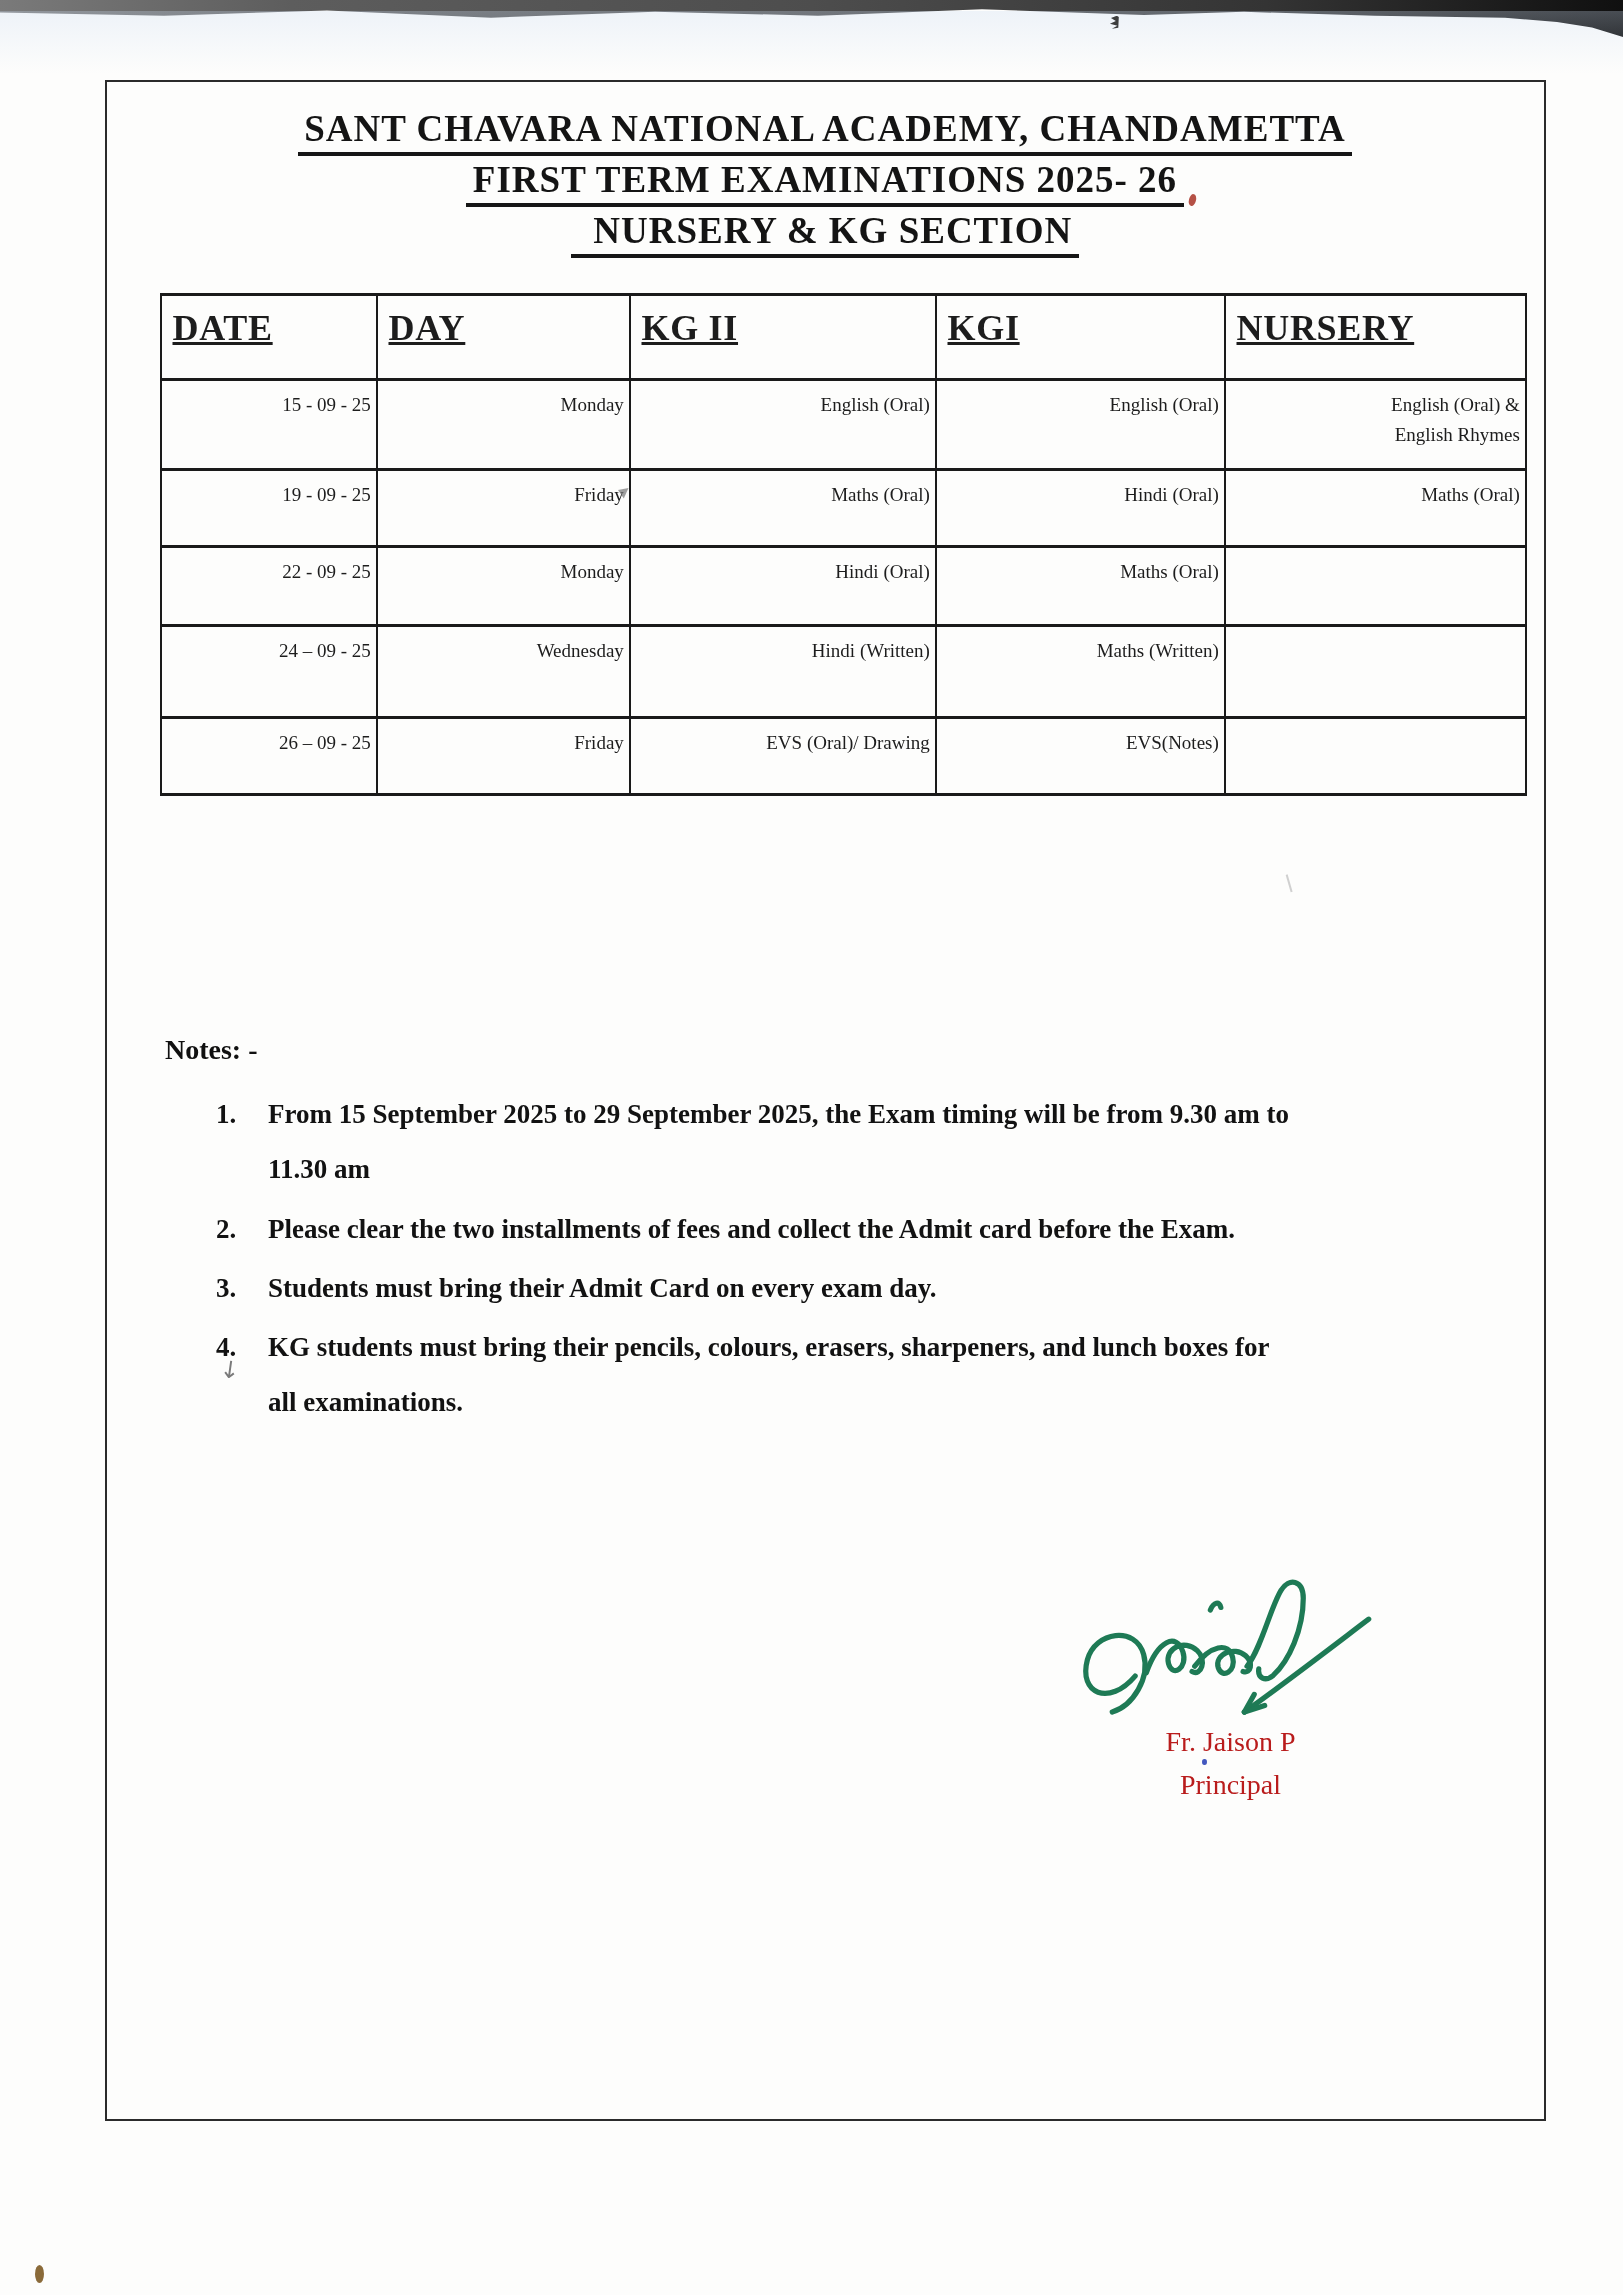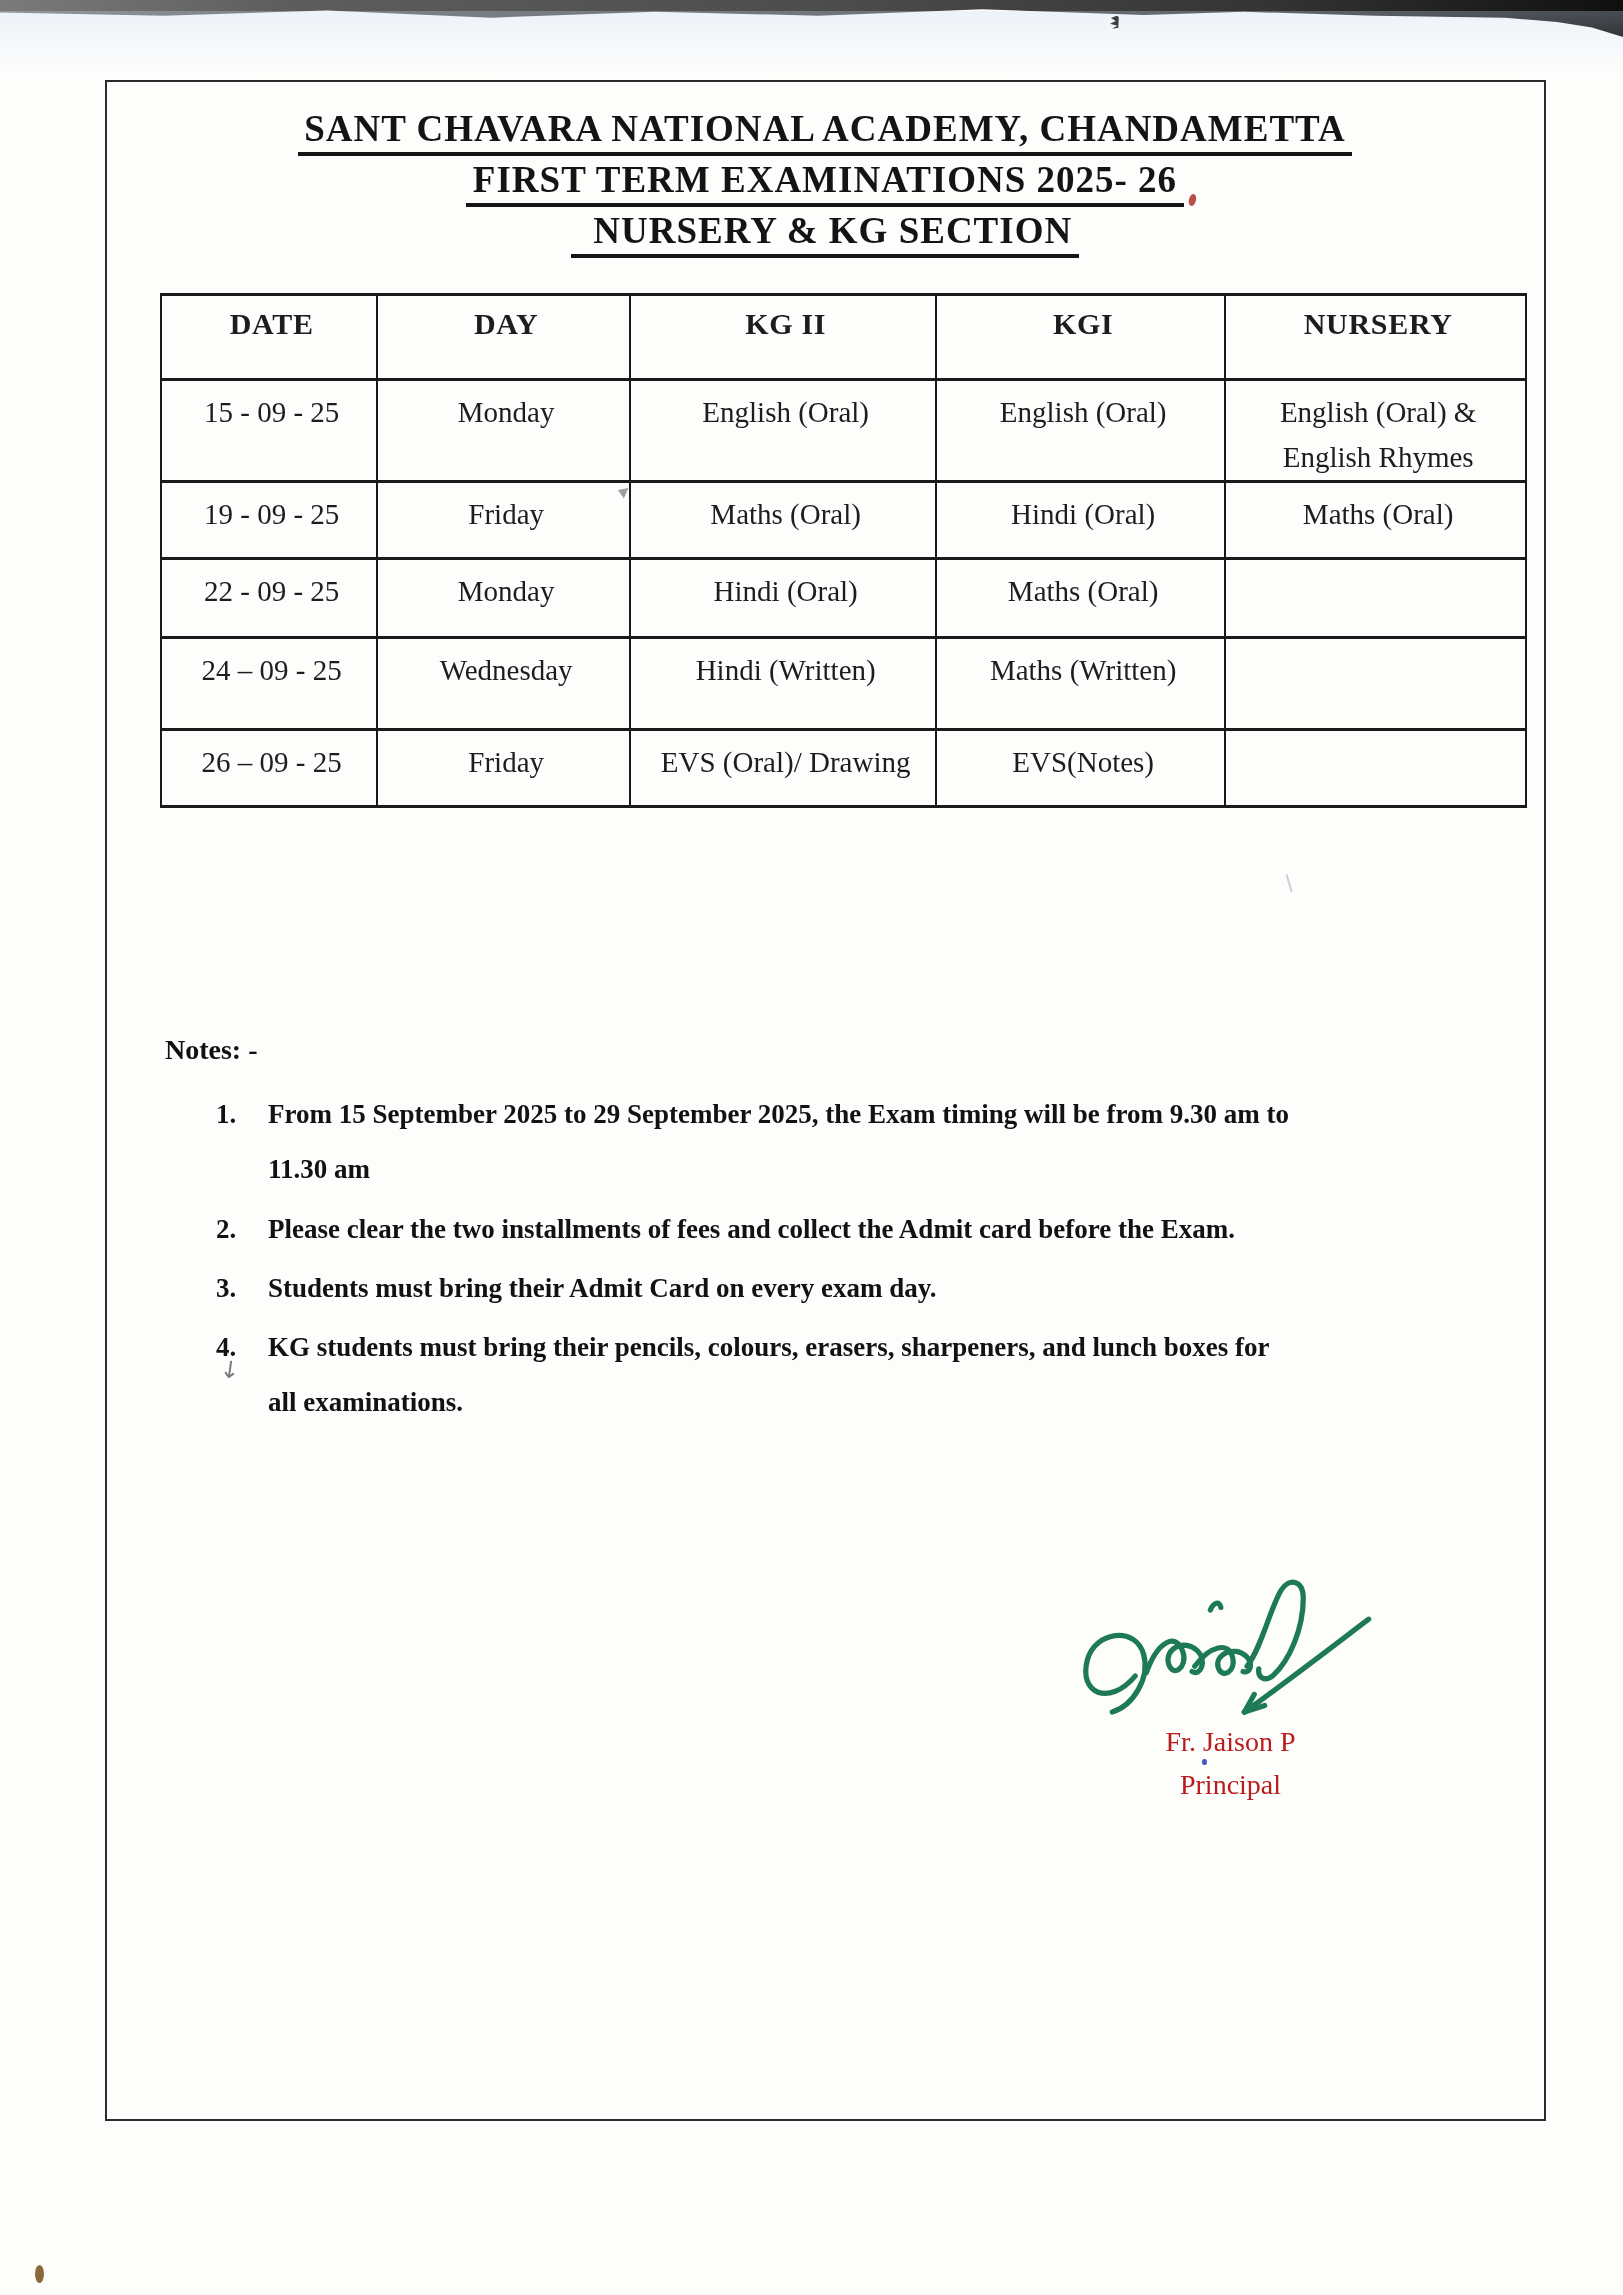--- a/index.html
+++ b/index.html
@@ -41,27 +41,27 @@
   .title-l3 .title-text { padding-left:22px; }
 
   
   .timetable {
     position:absolute; left:160px; top:293px; width:1366px;
     border-collapse:collapse; table-layout:fixed; color:#1d1d1d;
   }
   .col-date{width:216px} .col-day{width:253px} .col-kg2{width:306px} .col-kg1{width:289px} .col-nur{width:301px}
   .timetable th {
     border:2px solid #1a1a1a; border-top-width:3.3px; border-bottom-width:3.3px;
-    font-size:30px; font-weight:700; text-align:center; vertical-align:top;
-    padding:10.5px 5.2px 0 10.5px; letter-spacing:0.7px;
+    font-size:36px; font-weight:700; text-align:left; vertical-align:top;
+    padding:10.5px 5.2px 0 10.5px; letter-spacing:0.7px;text-decoration:underline;
   }
   .timetable thead tr { height:85px; }
   .timetable td {
     border:2px solid #1a1a1a; border-top-width:3.3px; border-bottom-width:3.3px;
-    font-size:29px; vertical-align:top; text-align:center;
+    font-size:19px; vertical-align:top; text-align:right;
     padding:9.2px 5.2px 0 10.5px; white-space:pre-wrap; line-height:1.55;
   }
   .timetable tbody tr:nth-child(1){height:90px}
   .timetable tbody tr:nth-child(2){height:77px}
   .timetable tbody tr:nth-child(3){height:79px}
   .timetable tbody tr:nth-child(4){height:92px}
   .timetable tbody tr:nth-child(5){height:77px}
   .timetable tbody tr:nth-child(6){height:79px}
   .timetable tbody tr:nth-child(7){height:77px}
   .timetable tbody tr:nth-child(8){height:73px}

